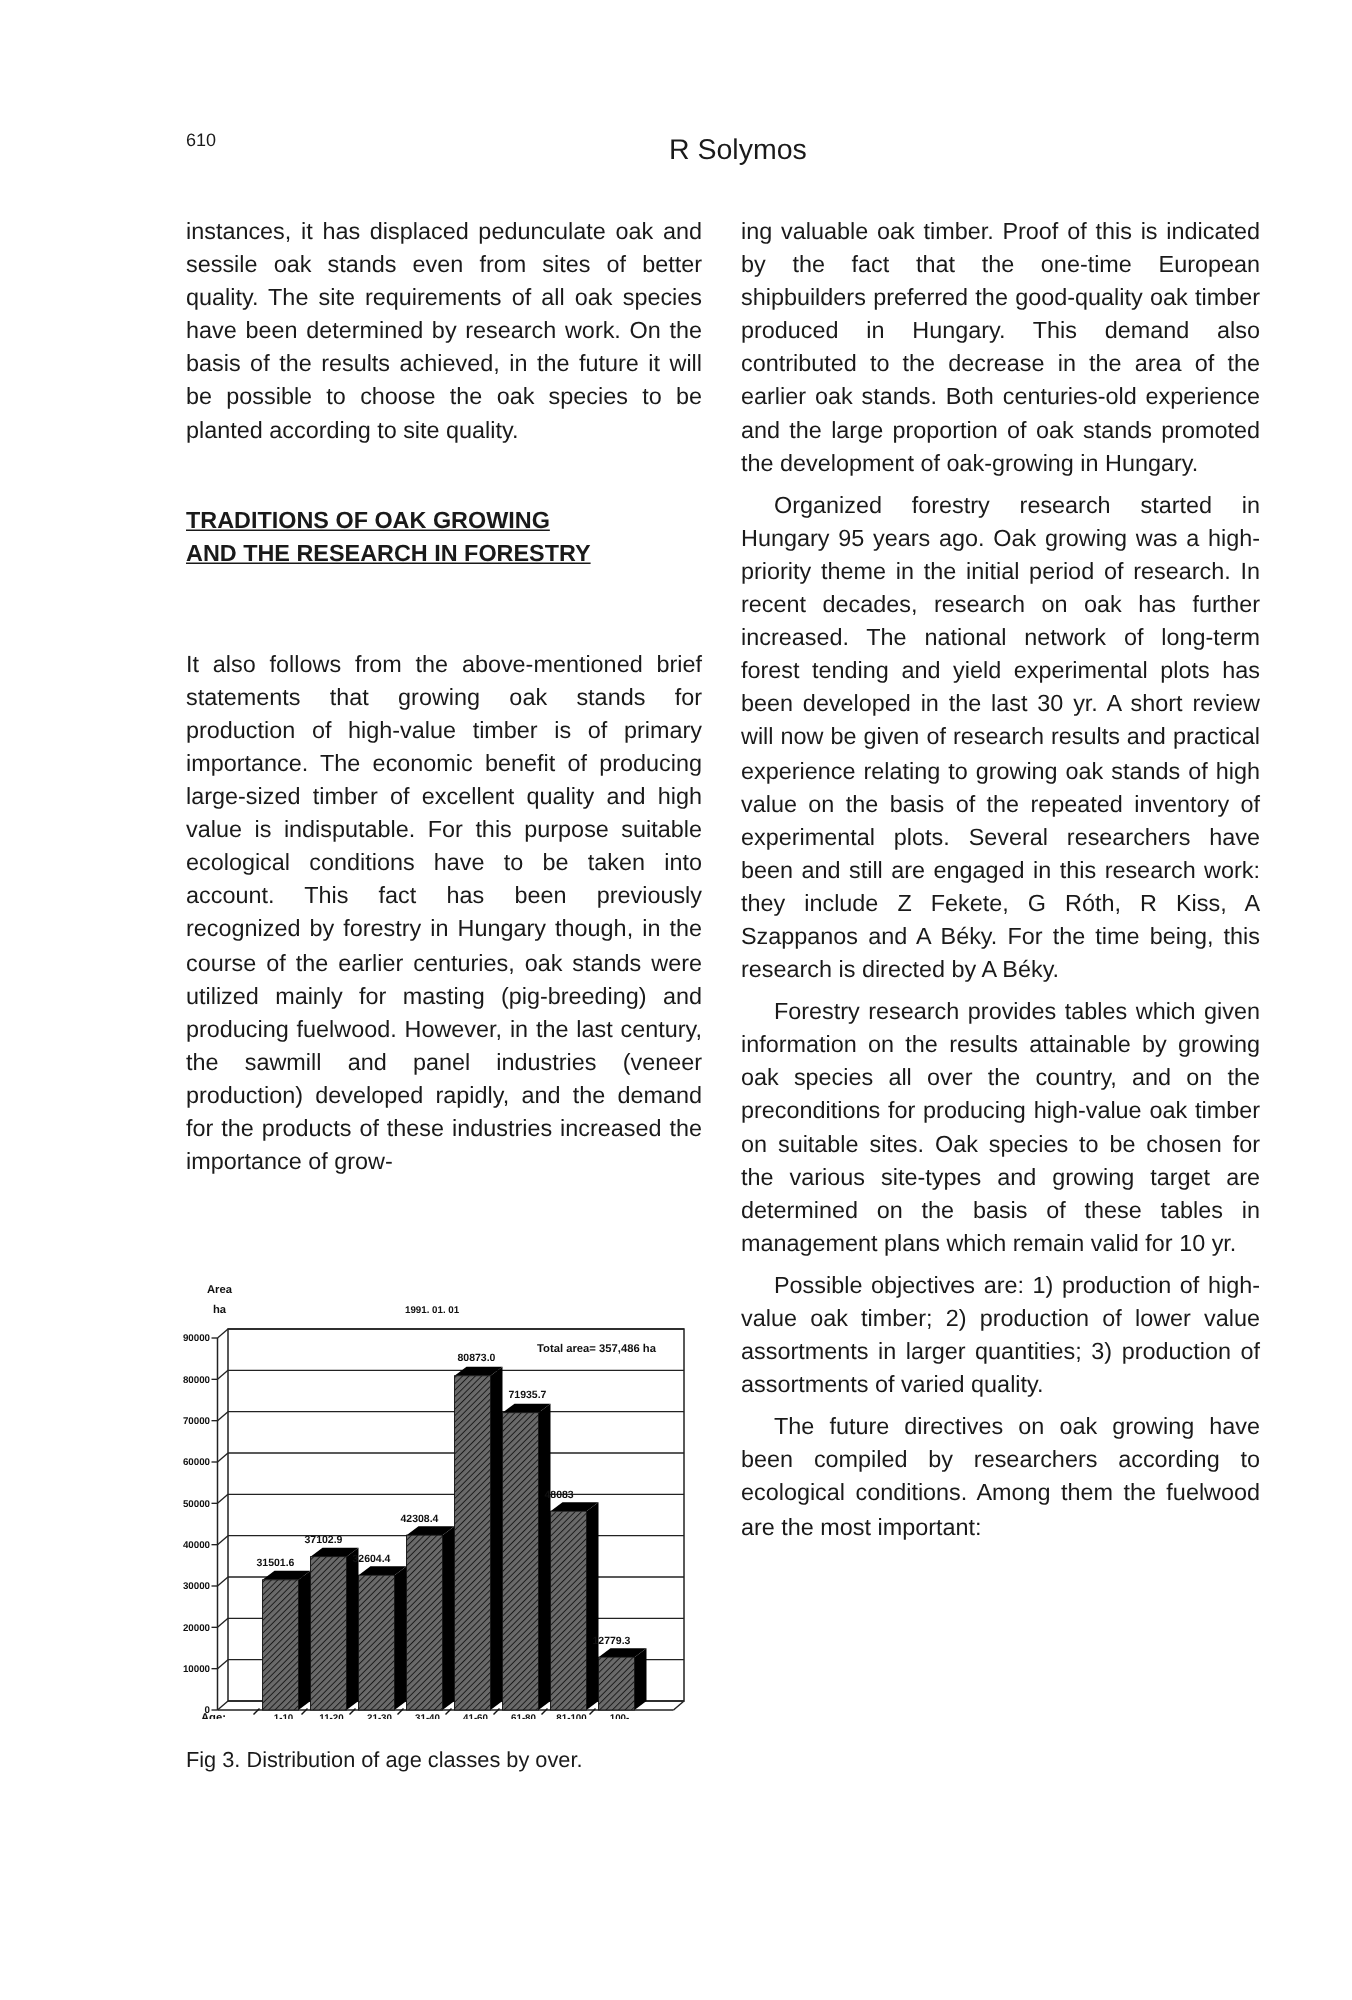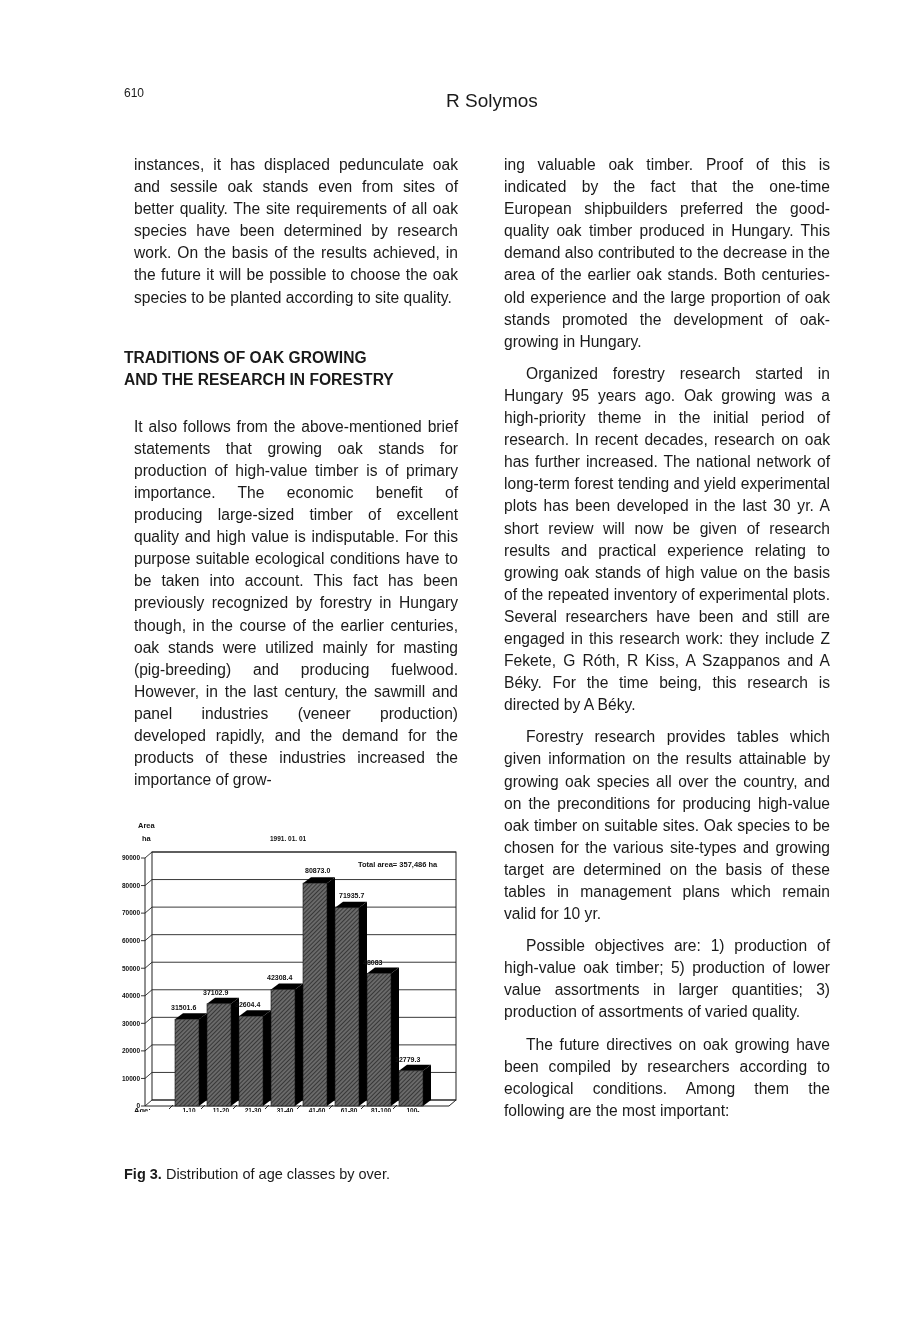--- a/index.html
+++ b/index.html
@@ -4,28 +4,28 @@
 <style>
   html, body { margin: 0; padding: 0; background: #ffffff; }
   body { width: 901px; height: 1333px; position: relative; overflow: hidden;
          font-family: "Liberation Sans", sans-serif; color: #1a1a1a; }
   .running-head { position: absolute; top: 86px; left: 0; width: 901px; height: 24px; }
   .page-num { position: absolute; left: 124px; top: 0; font-size: 12px; }
   .author { position: absolute; left: 446px; top: 4px; font-size: 19px; }
   .col { position: absolute; width: 344px; font-size: 15.6px; line-height: 22.1px; text-align: justify; }
   .col-left { left: 124px; top: 144px; }
   .col-right { left: 494px; top: 144px; width: 346px; }
-  .col p { margin: 10px; }
+  .col p { margin: 0; }
   .col p.indent { text-indent: 22px; }
   .col p.gap { margin-top: 6px; }
-  .heading { font-weight: bold; font-size: 15.6px; line-height: 22px; margin: 38px 0 25px 0; text-align: left; }
-  .fig { position: absolute; left: 112px; top: 812px; width: 360px; height: 300px; }
+  .heading { font-weight: bold; font-size: 15.6px; line-height: 22px; margin: 38px 0 52px 0; text-align: left; text-decoration: underline; }
+  .fig { position: absolute; left: 112px; top: 846px; width: 360px; height: 300px; }
   .fig svg { display: block; }
   .caption { position: absolute; left: 124px; top: 1166px; font-size: 14.5px; }
-  .caption b { font-weight: bold; text-align: right; }
+  .caption b { font-weight: normal; text-align: right; }
   .tick-label { font-family: "Liberation Sans", sans-serif; font-size: 6.5px; font-weight: bold; fill: #111; }
   .bar-label { font-family: "Liberation Sans", sans-serif; font-size: 7px; font-weight: bold; fill: #111; }
   .axis-title { font-family: "Liberation Sans", sans-serif; font-size: 7.5px; font-weight: bold; fill: #111; }
 </style>
 </head>
 <body>
 
 <div class="running-head">
   <span class="page-num">610</span>
   <span class="author">R Solymos</span>
@@ -37,22 +37,22 @@
     <div>TRADITIONS OF OAK GROWING</div>
     <div>AND THE RESEARCH IN FORESTRY</div>
   </div>
   <p>It also follows from the above-mentioned brief statements that growing oak stands for production of high-value timber is of primary importance. The economic benefit of producing large-sized timber of excellent quality and high value is indisputable. For this purpose suitable ecological conditions have to be taken into account. This fact has been previously recognized by forestry in Hungary though, in the course of the earlier centuries, oak stands were utilized mainly for masting (pig-breeding) and producing fuelwood. However, in the last century, the sawmill and panel industries (veneer production) developed rapidly, and the demand for the products of these industries increased the importance of grow-</p>
 </div>
 
 <div class="col col-right">
   <p>ing valuable oak timber. Proof of this is indicated by the fact that the one-time European shipbuilders preferred the good-quality oak timber produced in Hungary. This demand also contributed to the decrease in the area of the earlier oak stands. Both centuries-old experience and the large proportion of oak stands promoted the development of oak-growing in Hungary.</p>
   <p class="indent gap">Organized forestry research started in Hungary 95 years ago. Oak growing was a high-priority theme in the initial period of research. In recent decades, research on oak has further increased. The national network of long-term forest tending and yield experimental plots has been developed in the last 30 yr. A short review will now be given of research results and practical experience relating to growing oak stands of high value on the basis of the repeated inventory of experimental plots. Several researchers have been and still are engaged in this research work: they include Z Fekete, G Róth, R Kiss, A Szappanos and A Béky. For the time being, this research is directed by A Béky.</p>
   <p class="indent gap">Forestry research provides tables which given information on the results attainable by growing oak species all over the country, and on the preconditions for producing high-value oak timber on suitable sites. Oak species to be chosen for the various site-types and growing target are determined on the basis of these tables in management plans which remain valid for 10 yr.</p>
-  <p class="indent gap">Possible objectives are: 1) production of high-value oak timber; 5) production of lower value assortments in larger quantities; 3) production of assortments of varied quality.</p>
-  <p class="indent gap">The future directives on oak growing have been compiled by researchers according to ecological conditions. Among them the following are the most important:</p>
+  <p class="indent gap">Possible objectives are: 1) production of high-value oak timber; 2) production of lower value assortments in larger quantities; 3) production of assortments of varied quality.</p>
+  <p class="indent gap">The future directives on oak growing have been compiled by researchers according to ecological conditions. Among them the fuelwood are the most important:</p>
 </div>
 
 <div class="fig">
   <svg id="chart" width="360" height="300" viewBox="0 0 360 300" xmlns="http://www.w3.org/2000/svg">
     <defs>
       <pattern id="hatch" width="3" height="3" patternUnits="userSpaceOnUse" patternTransform="rotate(45)">
         <rect width="3" height="3" fill="#6a6a6a"></rect>
         <line x1="0" y1="0" x2="0" y2="3" stroke="#1a1a1a" stroke-width="1.3"></line>
       </pattern>
     </defs>

